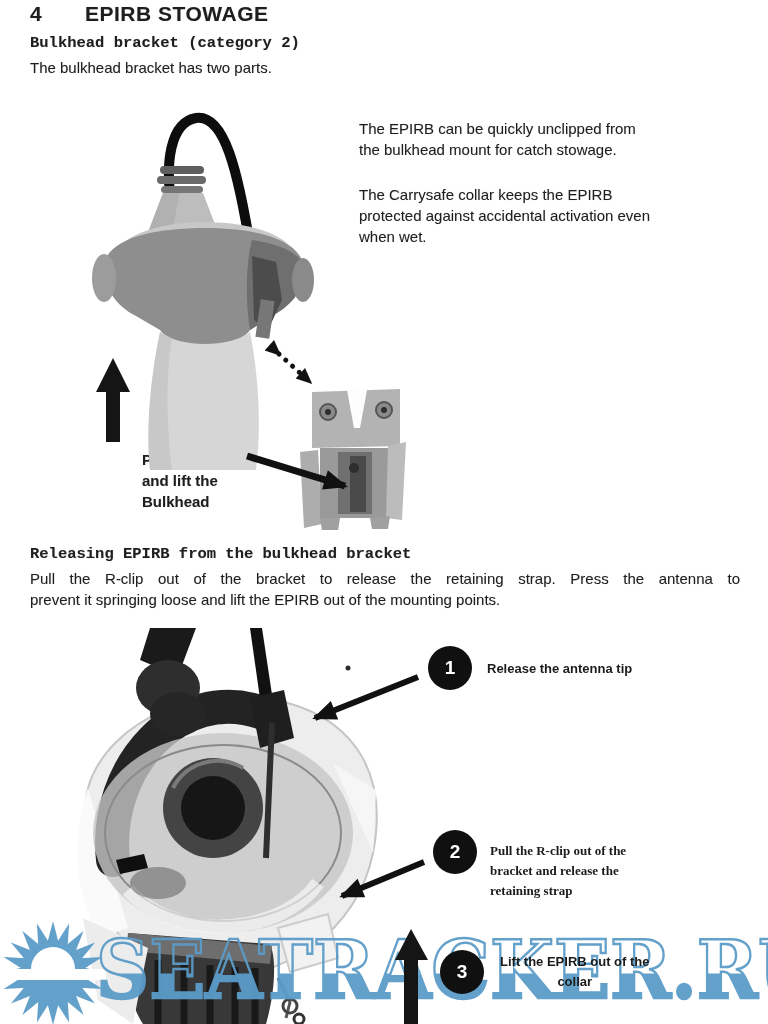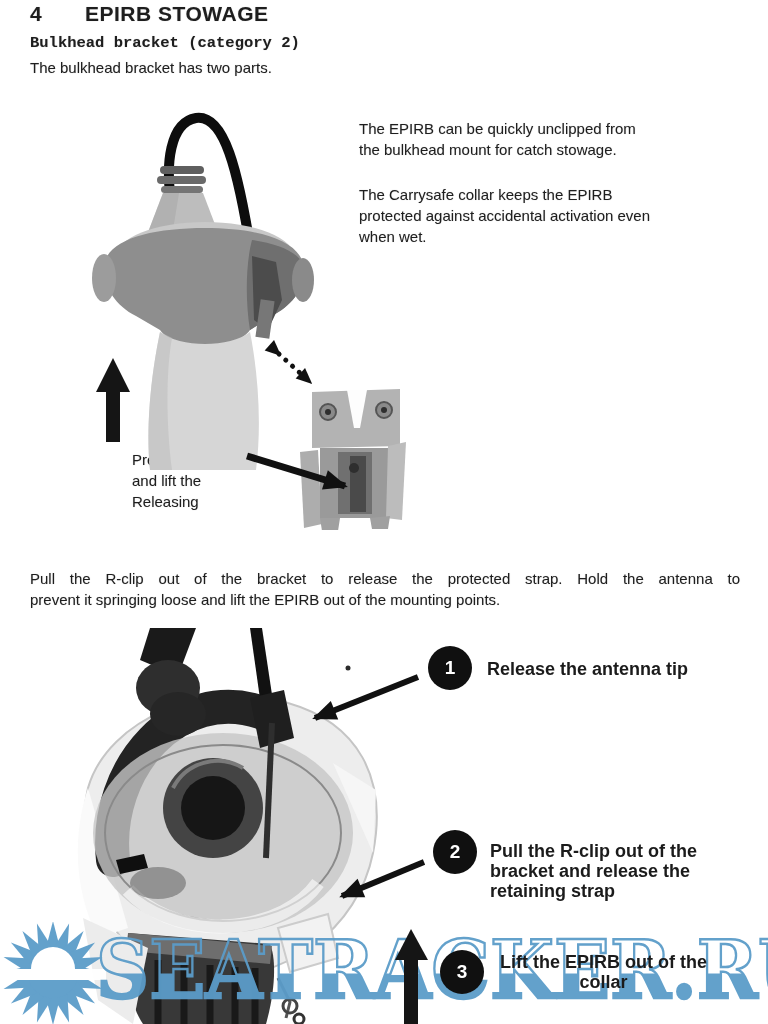--- a/index.html
+++ b/index.html
@@ -8,32 +8,32 @@
     font-family:"Liberation Sans",sans-serif;color:#1e1e1e;
   }
   .txt{text-shadow:0 0 1px rgba(30,30,30,0.25);}
   .h1{position:absolute;left:30px;top:2px;font-size:21px;font-weight:bold;letter-spacing:0.5px;display:flex;}
   .h1 .num{width:55px;}
   .h2{position:absolute;left:30px;font-size:15.5px;font-weight:bold;font-family:Liberation Mono, monospace;}
   .body-line{font-size:15px;line-height:21px;}
   .intro{position:absolute;left:30px;top:57px;}
   .notes{position:absolute;left:327px;top:118px;width:360px;margin-left:32px;}
   .notes .para{margin:0 0 24px 0;}
-  .caption{position:absolute;left:132px;top:449px;}
+  .caption{position:absolute;left:142px;top:449px;font-weight:bold;}
   .rel-head{top:545px;}
   .rel-para{position:absolute;left:30px;top:568px;width:710px;}
   .just{text-align:justify;}
   .just-last{text-align:justify;text-align-last:justify;}
   .fig{position:absolute;z-index:1;}
   .overlay-arrows{position:absolute;left:0;top:0;width:768px;height:1024px;z-index:3;pointer-events:none;}
   .callout-circle{
     position:absolute;width:44px;height:44px;border-radius:50%;background:#101010;color:#fff;
     display:flex;align-items:center;justify-content:center;font-size:19px;font-weight:bold;z-index:4;
   }
-  .callout-label{position:absolute;font-size:18px;font-weight:bold;line-height:20px;z-index:4;color:#1b1b1b;}
+  .callout-label{position:absolute;font-size:13px;font-weight:bold;line-height:20px;z-index:4;color:#1b1b1b;}
   .watermark{position:absolute;left:0;top:920px;width:768px;height:104px;z-index:2;opacity:0.95;}
   .wm-sun{position:absolute;left:0;top:2px;}
   .wm-textwrap{position:absolute;left:96px;top:6px;width:672px;height:94px;}
   .wm-layer{
     position:absolute;left:0;top:0;font-family:"DejaVu Serif",serif;font-weight:bold;
     font-size:80px;line-height:88px;white-space:nowrap;letter-spacing:0px;
     transform:scaleX(0.92);transform-origin:left top;
   }
   .wm-outline{color:transparent;-webkit-text-stroke:2.5px #5b9cc9;}
   .wm-solid{color:#5b9cc9;clip-path:inset(54% 0 0 0);}
@@ -103,25 +103,26 @@
     <div class="para">
       <div class="body-line">The Carrysafe collar keeps the EPIRB</div>
       <div class="body-line">protected against accidental activation even</div>
       <div class="body-line">when wet.</div>
     </div>
   </div>
 
   <div class="caption txt">
     <div class="body-line">Press catch</div>
     <div class="body-line">and lift the</div>
-    <div class="body-line">Releasing</div>
-  </div>
-
+    <div class="body-line">Bulkhead</div>
+  </div>
+
+  <div class="h2 txt rel-head">Releasing EPIRB from the bulkhead bracket</div>
   <div class="rel-para txt">
-    <div class="body-line just just-last">Pull the R-clip out of the bracket to release the protected strap. Hold the antenna to</div>
+    <div class="body-line just just-last">Pull the R-clip out of the bracket to release the retaining strap. Press the antenna to</div>
     <div class="body-line">prevent it springing loose and lift the EPIRB out of the mounting points.</div>
   </div>
 
   <svg class="fig" style="left:28px;top:628px;" width="400" height="396" viewBox="0 0 400 396">
 
     <path d="M60,160 C80,90 180,50 260,75 C330,95 360,150 345,225 C330,300 260,355 170,350 C90,345 40,250 60,160 Z" fill="#ededed" stroke="#c5c5c5" stroke-width="2"></path>
     <path d="M60,160 L100,300 L70,310 C45,260 45,205 60,160 Z" fill="#fafafa"></path>
     <path d="M345,225 L305,135 L348,162 Z" fill="#f6f6f6"></path>
 
     <path d="M85,232 C75,140 150,55 235,85" stroke="#232323" stroke-width="34" fill="none" stroke-linecap="round"></path>
@@ -228,21 +229,21 @@
   <div class="callout-circle" style="left:428px;top:646px;">
     <span>1</span>
   </div>
   <div class="callout-label" style="left:487px;top:659px;white-space:nowrap;">
     <div>Release the antenna tip</div>
   </div>
 
   <div class="callout-circle" style="left:433px;top:830px;">
     <span>2</span>
   </div>
-  <div class="callout-label" style="left:490px;top:841px;">
+  <div class="callout-label" style="left:490px;top:841px;font-family:Liberation Serif, serif;">
     <div>Pull the R-clip out of the</div>
     <div>bracket and release the</div>
     <div>retaining strap</div>
   </div>
 
   <div class="callout-circle" style="left:440px;top:950px;">
     <span>3</span>
   </div>
   <div class="callout-label" style="left:500px;top:952px;text-align:center;">
     <div>Lift the EPIRB out of the</div>

